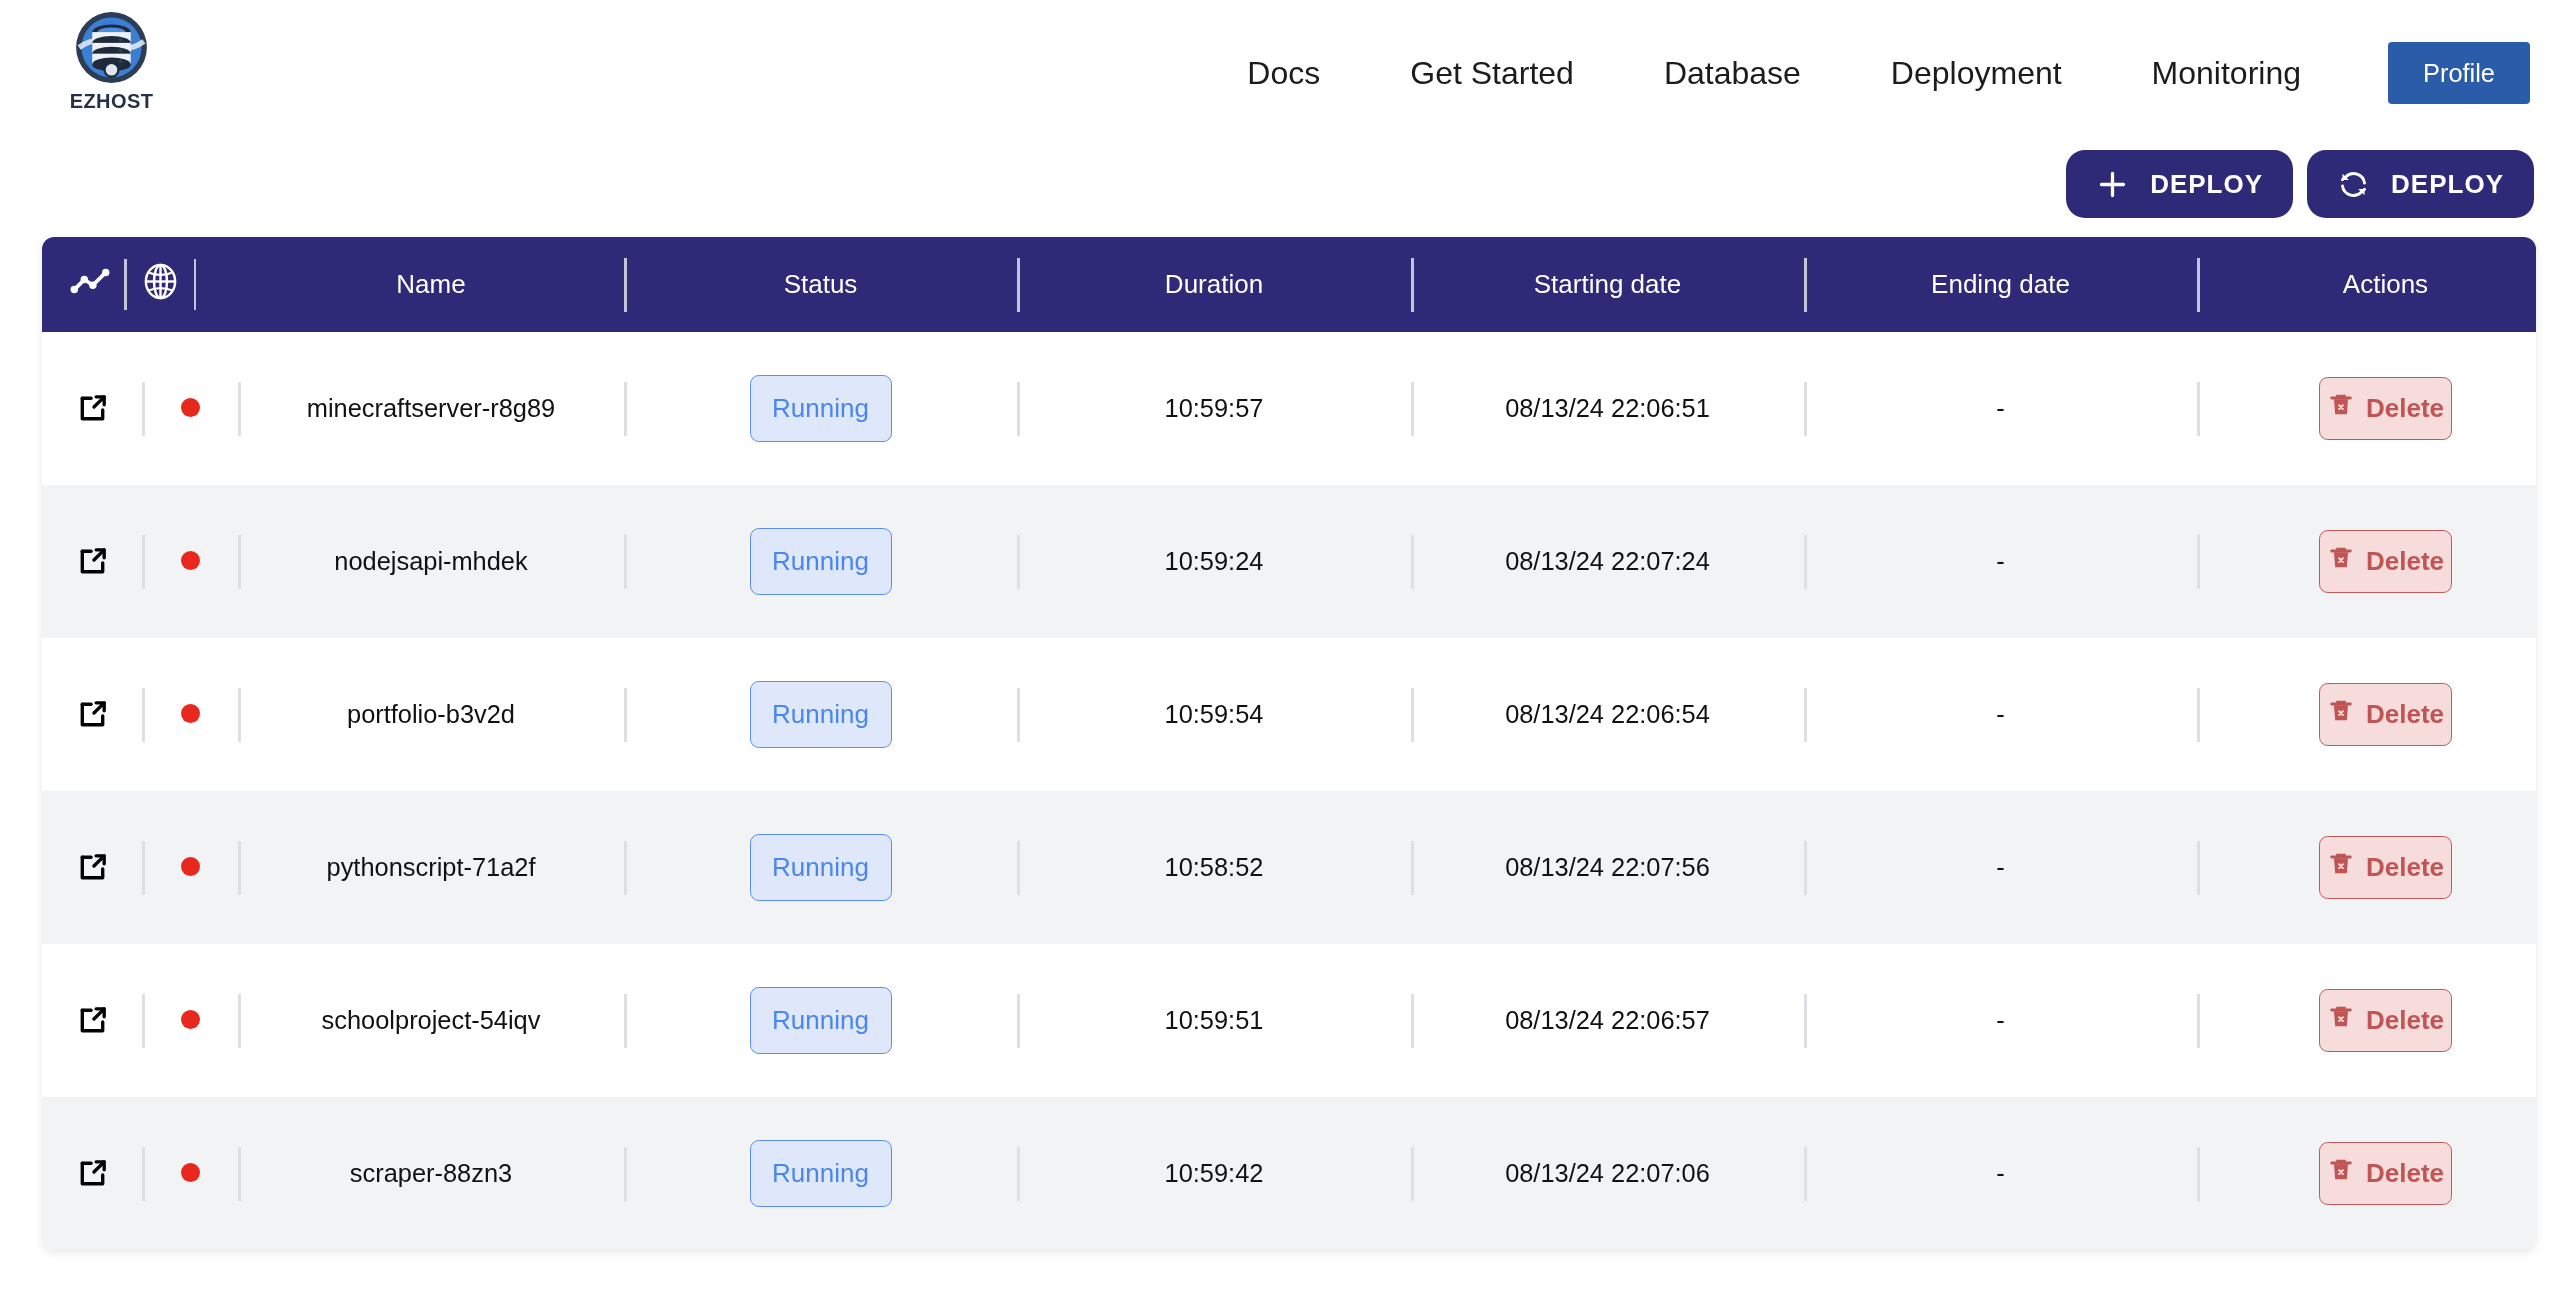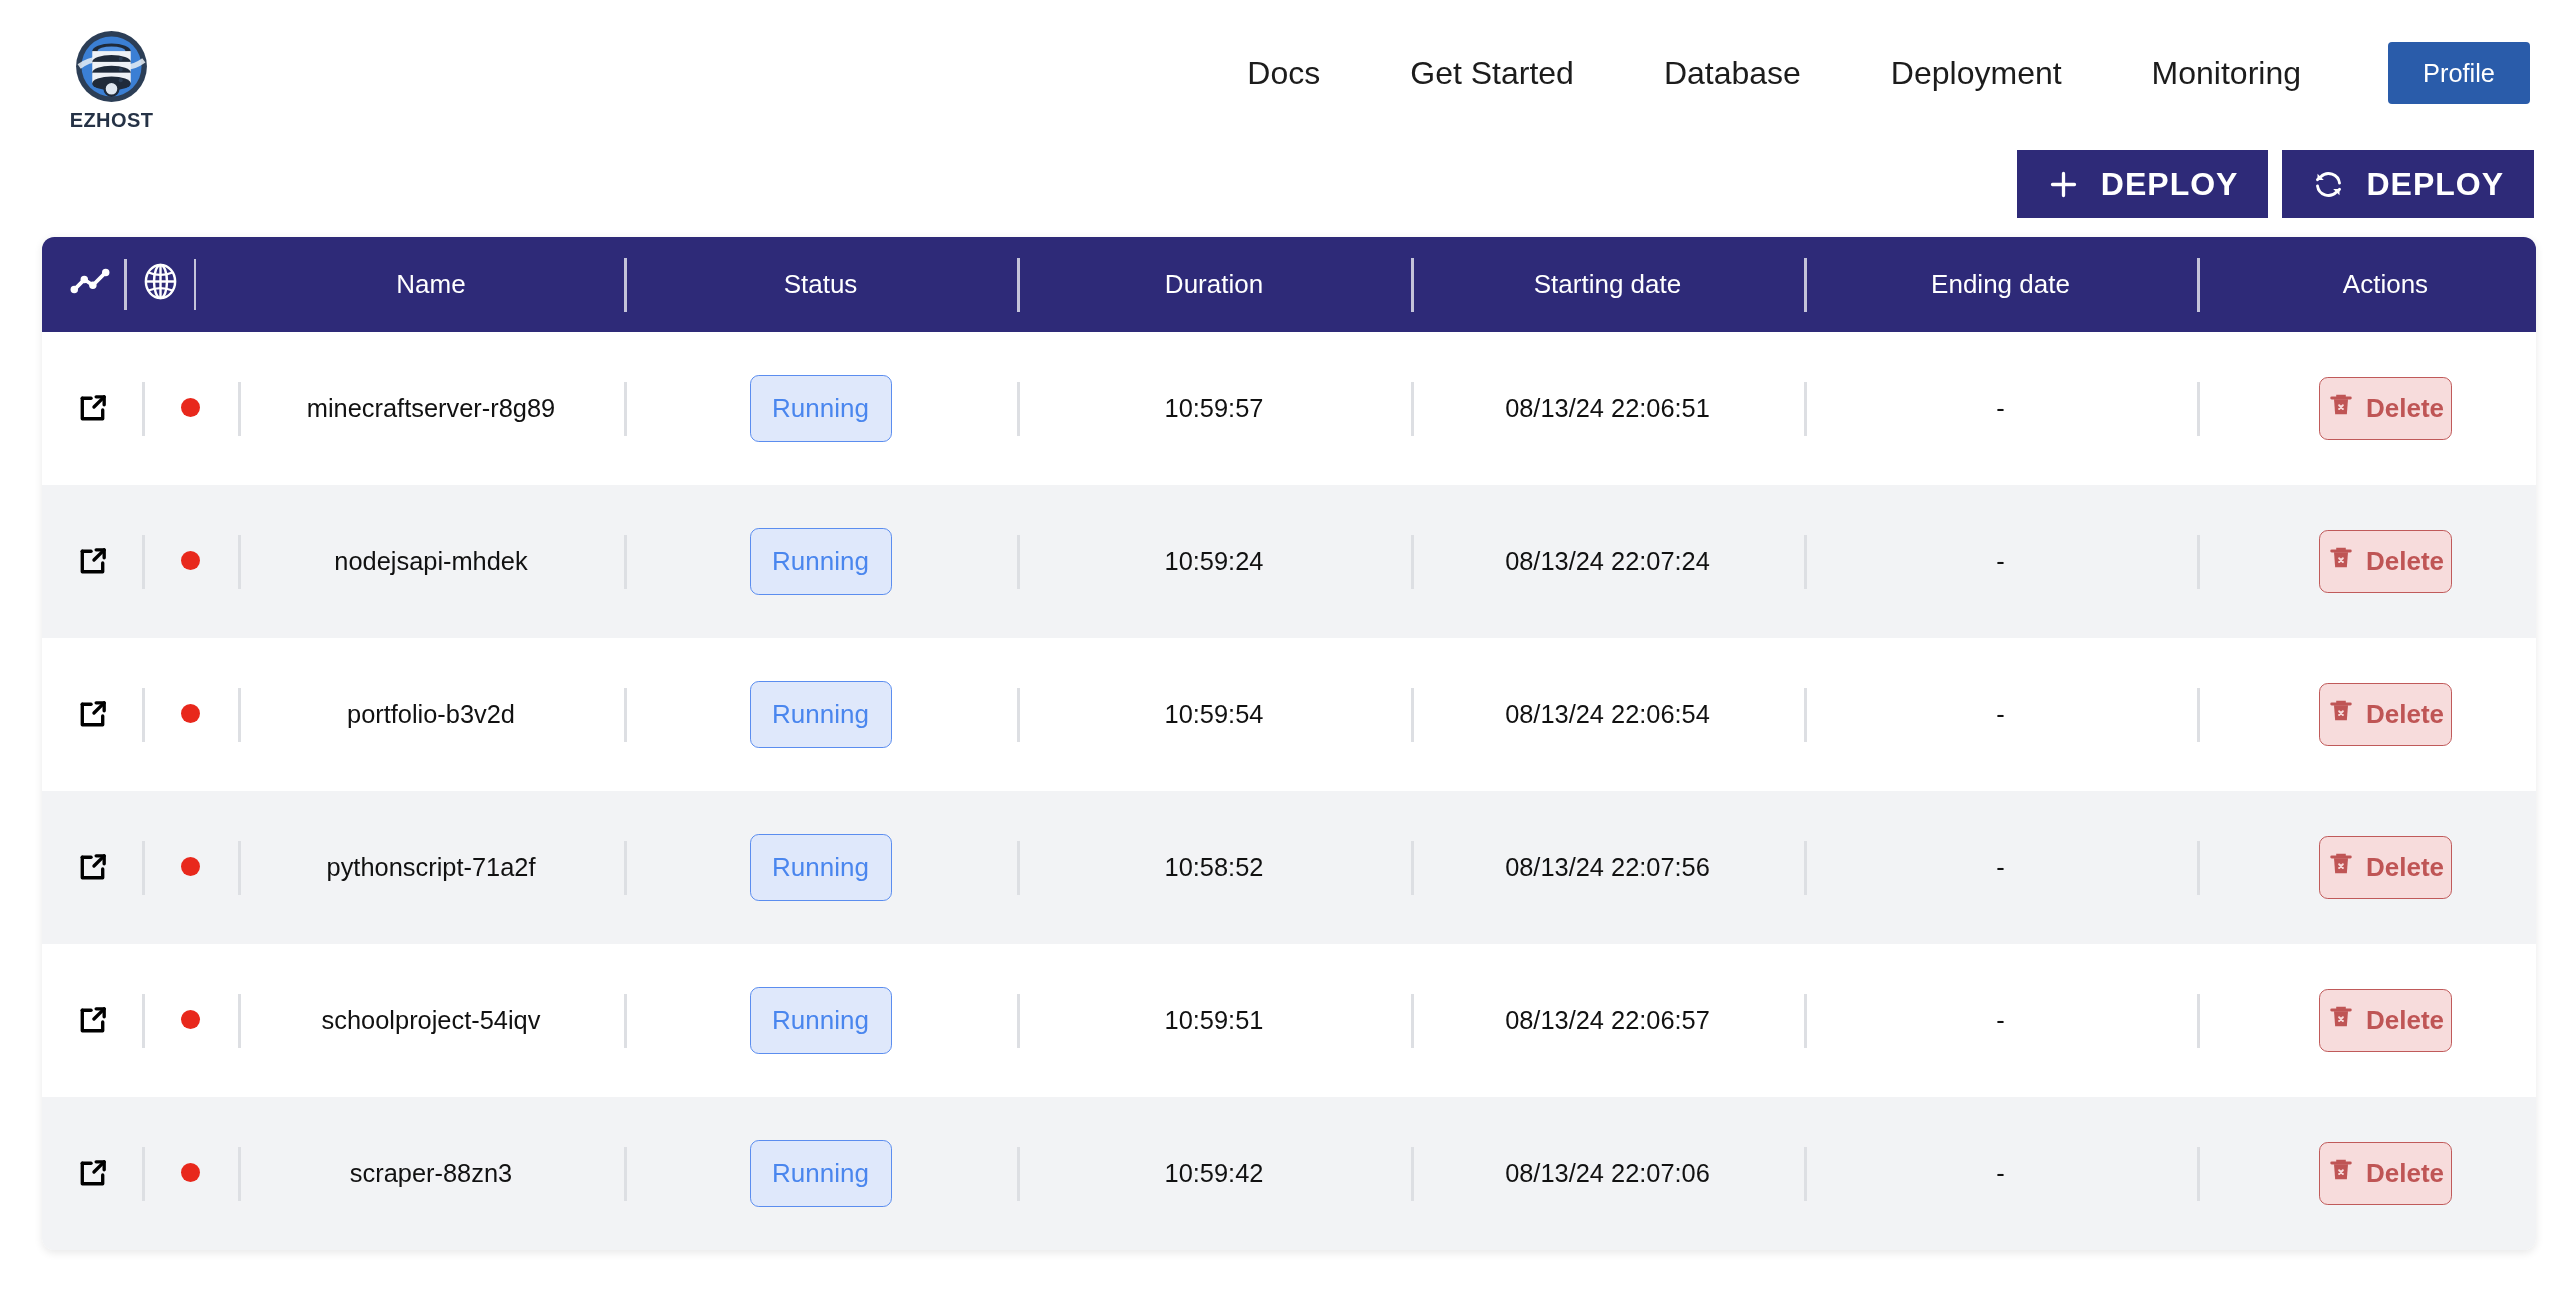--- a/index.html
+++ b/index.html
@@ -18,21 +18,21 @@
     height: 166px;
     display: flex;
     align-items: flex-start;
     padding: 0 46px;
   }
 
   .brand {
     display: flex;
     flex-direction: column;
     align-items: center;
-    padding-top: 28px;
+    padding-top: 9px;
     width: 131px;
   }
   .brand-logo { width: 77px; height: 77px; display: block; }
   .brand-name {
     margin-top: 3.5px;
     font-size: 20px;
     font-weight: 700;
     letter-spacing: 0.4px;
     color: #253246;
   }
@@ -71,28 +71,28 @@
     justify-content: flex-end;
     gap: 14px;
     padding: 0 42px 0 0;
     margin-top: -16px;
     margin-bottom: 19px;
   }
   .act-btn {
     background: #2e2a78;
     color: #ffffff;
     border: none;
-    border-radius: 0;
+    border-radius: 19px;
     height: 68px;
     min-width: 226px;
     display: flex;
     align-items: center;
     justify-content: center;
     gap: 21px;
-    font-size: 32px;
+    font-size: 26px;
     font-weight: 700;
     letter-spacing: 1px;
     cursor: pointer;
     font-family: "Liberation Sans", sans-serif;
     padding: 0 30px;
   }
   .act-btn .ic { display: flex; align-items: center; }
 
   
   .table-wrap {

